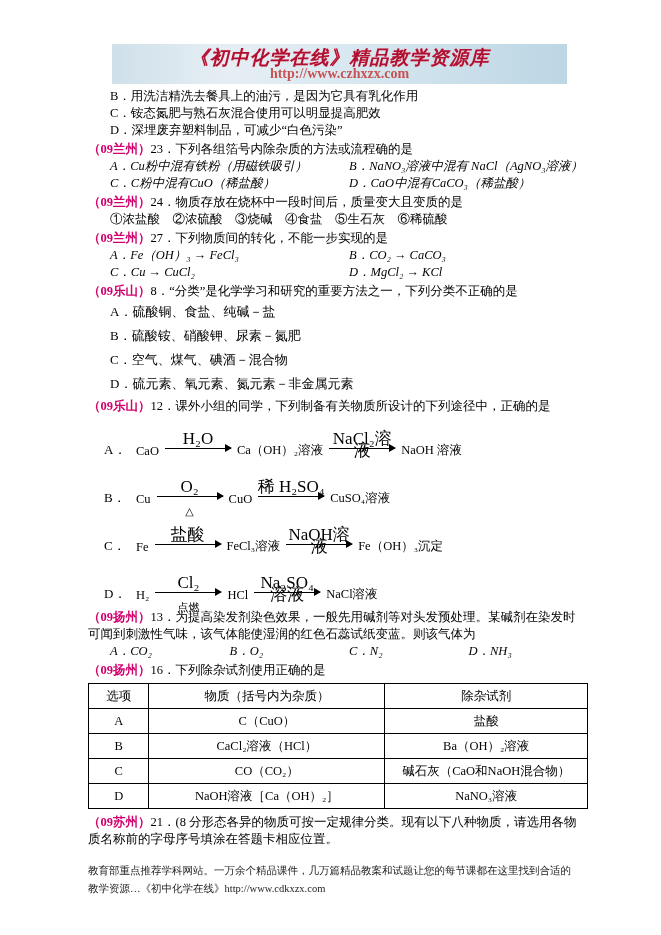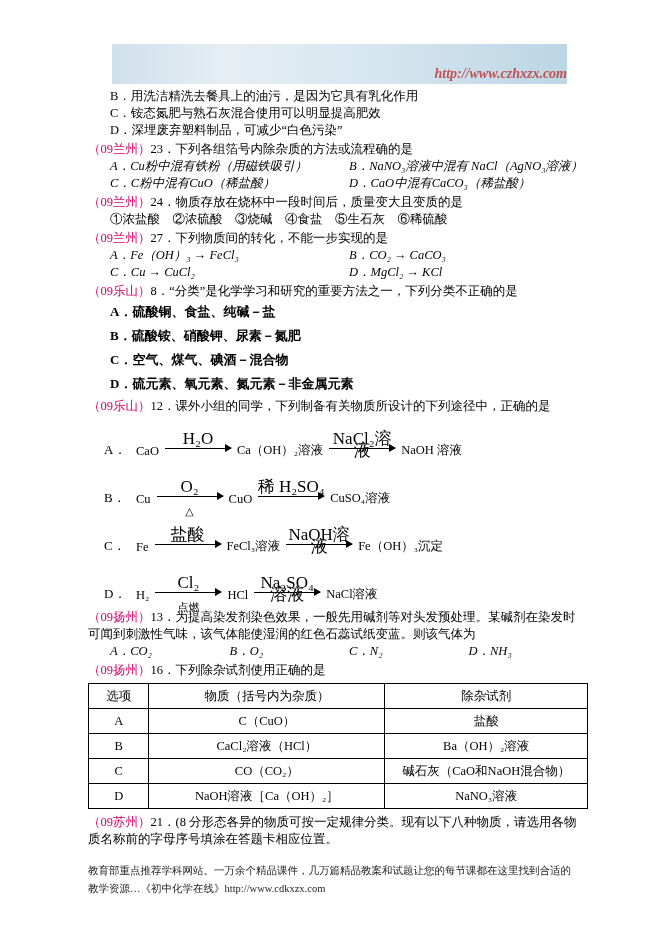--- a/index.html
+++ b/index.html
@@ -20,32 +20,32 @@
   }
   .banner .btitle{
     position:absolute;left:0;top:1px;width:455px;text-align:center;
     font-family:"Liberation Serif", serif;
     font-size:19px;font-weight:bold;font-style:italic;
     color:#b01030;
     letter-spacing:1px;
     text-shadow:0 0 1px #ffb0c0;
   }
   .banner .burl{
-    position:absolute;left:0;top:22px;width:455px;text-align:right;
-    font-size:14px;font-weight:bold;font-style:italic;color:#c02020;
+    position:absolute;left:0;top:22px;width:455px;text-align:center;
+    font-size:14px;font-weight:bold;color:#c02020;
     opacity:.75;
   }
   .content{
     position:absolute;left:88px;top:88px;width:500px;
   }
   .line{font-size:12.5px;line-height:17px;white-space:nowrap;}
   .ind{padding-left:22px;}
-  .tag{color:#d2006e;font-weight:normal;}
+  .tag{color:#d2006e;font-weight:bold;}
   .q{margin-top:2px;}
-  .big{font-size:13px;line-height:24px;font-weight:bold;}
+  .big{font-size:13px;line-height:24px;}
   .opt-row{display:flex;font-style:italic;}
   .opt-row>div{width:250px;}
   .opt-row3>div{width:166px;}
 
   
   .chain{display:flex;align-items:flex-end;font-size:12.5px;margin-top:4px;}
   .chain .lbl{width:30px;font-size:13px;}
   .chain .term{padding:0 2px;}
   .arrowbox{display:inline-block;position:relative;width:70px;height:26px;margin:0 2px;}
   .arrowbox .above{
@@ -81,20 +81,21 @@
     font-size:10.5px;line-height:17px;color:#222;
   }
   .footer .f2{margin-top:1px;}
 </style>
 </head>
 <body>
 
 <div class="page">
 
   <div class="banner">
+    <div class="btitle">《初中化学在线》精品教学资源库</div>
     <div class="burl">http://www.czhxzx.com</div>
   </div>
 
   <div class="content">
 
     <div class="line ind">B．用洗洁精洗去餐具上的油污，是因为它具有乳化作用</div>
     <div class="line ind">C．铵态氮肥与熟石灰混合使用可以明显提高肥效</div>
     <div class="line ind">D．深埋废弃塑料制品，可减少“白色污染”</div>
 
     <div class="line q">

